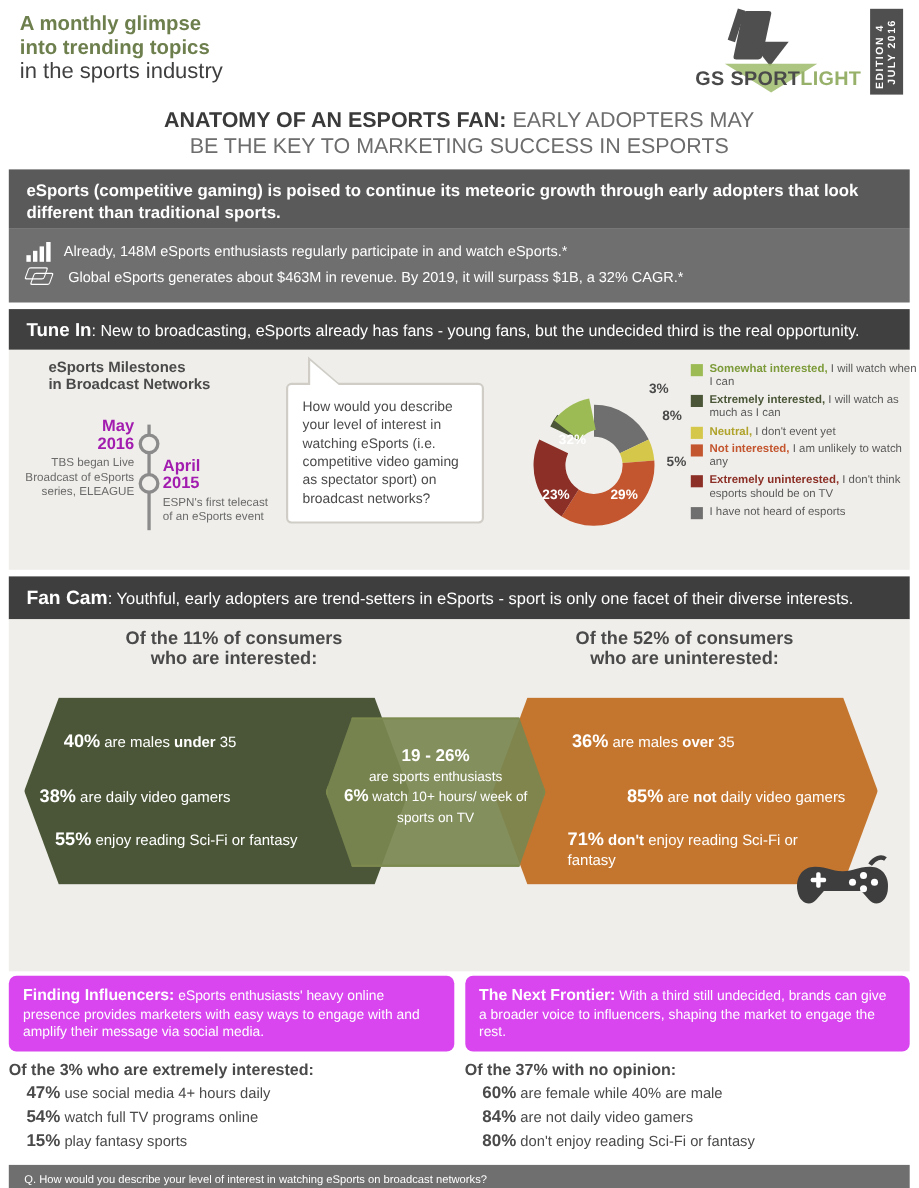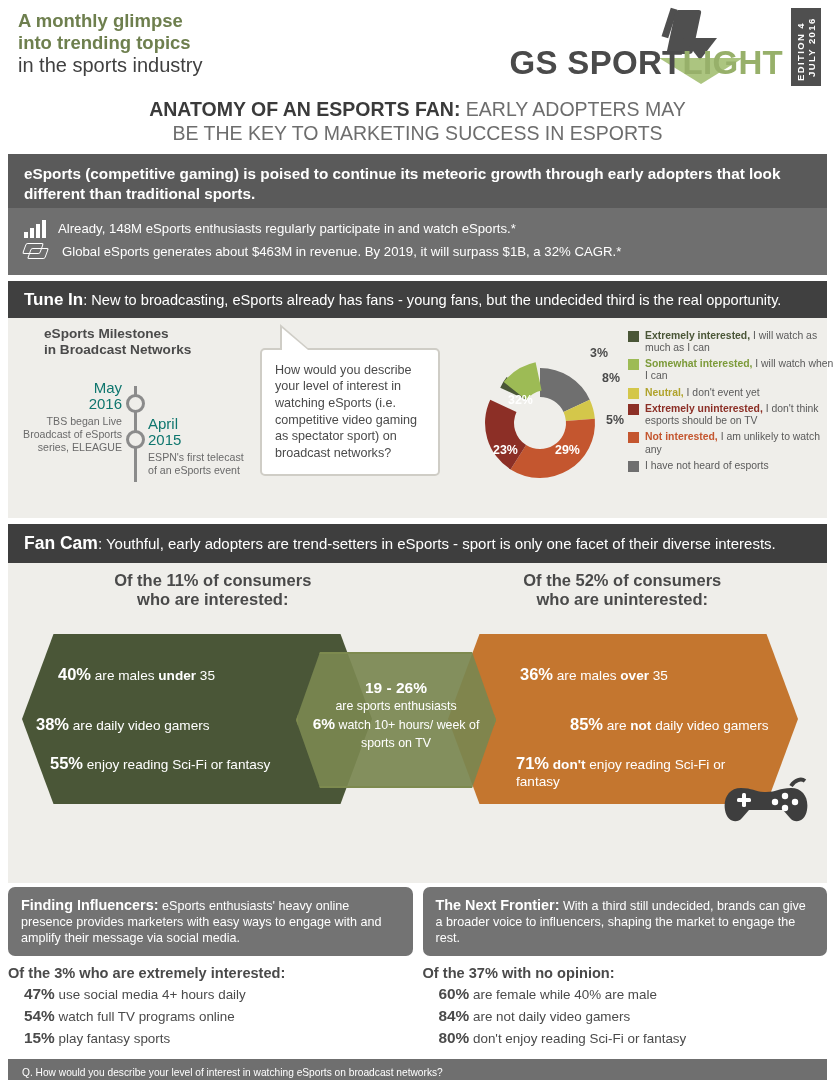--- a/index.html
+++ b/index.html
@@ -17,21 +17,21 @@
   .header { position: relative; height: 95px; padding: 10px 14px 0 18px; }
   .tagline { line-height: 1.18; }
   .tagline .l1 { font-size: 18.5px; font-weight: bold; color: #6e7f4e; }
   .tagline .l2 { font-size: 18.5px; font-weight: bold; color: #6e7f4e; }
   .tagline .l3 { font-size: 20px; color: #404040; }
 
   .brand-wrap { position: absolute; right: 14px; top: 8px; display: flex; align-items: flex-start; }
   .spotlight-art { position: relative; width: 250px; height: 78px; }
   .brand-name {
     position: absolute; bottom: 4px; right: 0;
-    font-size: 33px; font-weight: bold; letter-spacing: .3px; white-space: nowrap;
+    font-size: 18px; font-weight: bold; letter-spacing: .3px; white-space: nowrap;
   }
   .brand-name .gs { color: #4a4a4a; }
   .brand-name .light { color: #97b06a; }
   .edition-box {
     margin-left: 8px; background: #4f4f4f; color: #fff;
     width: 30px; height: 78px; display: flex; align-items: center; justify-content: center;
   }
   .edition-box .vtext {
     writing-mode: vertical-rl; transform: rotate(180deg);
     font-size: 9.5px; letter-spacing: 1.4px; font-weight: bold; text-align: center;
@@ -74,21 +74,21 @@
   .tunein-band .hdr .rest { font-size: 14.6px; font-weight: normal; }
   .panel-light { background: #efeeea; margin: 0 8px; padding: 4px 14px 10px; position: relative; }
 
   .milestones-title { font-size: 13.6px; font-weight: bold; color: #4a4a4a; line-height: 1.2; margin: 4px 0 0 22px;}
   .ms-wrap { position: relative; width: 230px; height: 150px; }
   .ms-line { position: absolute; left: 112px; top: 28px; width: 3px; height: 96px; background: #8b8b8b; }
   .ms-dot { position: absolute; left: 104px; width: 19px; height: 19px; border-radius: 50%; border: 3px solid #8b8b8b; background: #efeeea; }
   .ms-dot.d1 { top: 36px; } .ms-dot.d2 { top: 72px; }
   .ms-left { position: absolute; left: 0; top: 22px; width: 100px; text-align: right; }
   .ms-right { position: absolute; left: 126px; top: 58px; width: 102px; }
-  .ms-date { font-size: 15px; font-weight: normal; color: #0f766e; line-height: 1.05; }
+  .ms-date { font-size: 15px; font-weight: bold; color: #a21caf; line-height: 1.05; }
   .ms-desc { font-size: 10.6px; color: #6a6a6a; line-height: 1.25; margin-top: 3px; }
 
   .bubble {
     position: absolute; left: 252px; top: 30px; width: 180px;
     background: #fff; border: 2px solid #cfcdc6; border-radius: 5px;
     padding: 12px 13px; font-size: 12.6px; color: #4a4a4a; line-height: 1.33;
   }
   .bubble:after {
     content: ""; position: absolute; left: 20px; top: -22px;
     border-left: 0 solid transparent; border-right: 26px solid transparent;
@@ -133,21 +133,21 @@
   .hex-txt .num { font-size: 16.5px; font-weight: bold; }
   .mid-txt { position: absolute; left: 300px; top: 62px; width: 176px; z-index: 4; text-align: center; color: #fff; font-size: 12.4px; line-height: 1.3; }
   .mid-txt .num { font-size: 15.5px; font-weight: bold; }
 
   .gamepad { position: absolute; right: 10px; top: 156px; width: 96px; height: 56px; z-index: 5; }
 
   
   .bot-wrap { margin: 4px 8px 0; display: flex; gap: 10px; }
   .bot-col { flex: 1; }
   .dark-card {
-    background: #737373; color: #fff; border-radius: 7px;
+    background: #d946ef; color: #fff; border-radius: 7px;
     padding: 9px 13px 10px; font-size: 12.6px; line-height: 1.28;
   }
   .dark-card b { font-size: 14.4px; }
   .bot-head { font-size: 14.6px; font-weight: bold; color: #4a4a4a; margin: 9px 0 4px; }
   .bot-li { font-size: 13.4px; color: #4a4a4a; margin: 4px 0 4px 16px; }
   .bot-li .num { font-size: 15.4px; font-weight: bold; }
 
   
   .footer { background: #6f6f6f; color: #fff; margin: 8px 8px 0; padding: 7px 14px 8px; font-size: 10.2px; line-height: 1.4; }
 </style>
@@ -256,38 +256,38 @@
       <div class="pct-lbl" style="left:48px; top:55px; color:#fff;">32%</div>
       <div class="pct-lbl" style="left:33px; top:105px; color:#fff;">23%</div>
       <div class="pct-lbl" style="left:95px; top:105px; color:#fff;">29%</div>
       <div class="pct-lbl" style="left:146px; top:75px; color:#4a4a4a;">5%</div>
       <div class="pct-lbl" style="left:142px; top:33px; color:#4a4a4a;">8%</div>
       <div class="pct-lbl" style="left:130px; top:8px; color:#4a4a4a;">3%</div>
     </div>
 
     <div class="legend">
       <div class="lg-row">
+          <span class="lg-sw" style="background:#9dbb55"></span>
+          <span><b style="color:#7d9b3a">Somewhat interested,</b><span> I will watch when I can</span></span>
+        </div>
+      <div class="lg-row">
           <span class="lg-sw" style="background:#4a5637"></span>
           <span><b style="color:#4a5637">Extremely interested,</b><span> I will watch as much as I can</span></span>
         </div>
       <div class="lg-row">
-          <span class="lg-sw" style="background:#9dbb55"></span>
-          <span><b style="color:#7d9b3a">Somewhat interested,</b><span> I will watch when I can</span></span>
-        </div>
-      <div class="lg-row">
           <span class="lg-sw" style="background:#d4c74a"></span>
           <span><b style="color:#b0a32c">Neutral,</b><span> I don't event yet</span></span>
         </div>
       <div class="lg-row">
+          <span class="lg-sw" style="background:#c4562f"></span>
+          <span><b style="color:#c4562f">Not interested,</b><span> I am unlikely to watch any</span></span>
+        </div>
+      <div class="lg-row">
           <span class="lg-sw" style="background:#8c2f26"></span>
           <span><b style="color:#8c2f26">Extremely uninterested,</b><span> I don't think esports should be on TV</span></span>
-        </div>
-      <div class="lg-row">
-          <span class="lg-sw" style="background:#c4562f"></span>
-          <span><b style="color:#c4562f">Not interested,</b><span> I am unlikely to watch any</span></span>
         </div>
       <div class="lg-row">
           <span class="lg-sw" style="background:#6f6f6f"></span>
           <span><span>I have not heard of esports</span></span>
         </div>
     </div>
   </div>
 
   <div class="fancam-band">
     <span class="hdr"><span>Fan Cam</span><span class="rest">: Youthful, early adopters are trend-setters in eSports - sport is only one facet of their diverse interests.</span></span>

